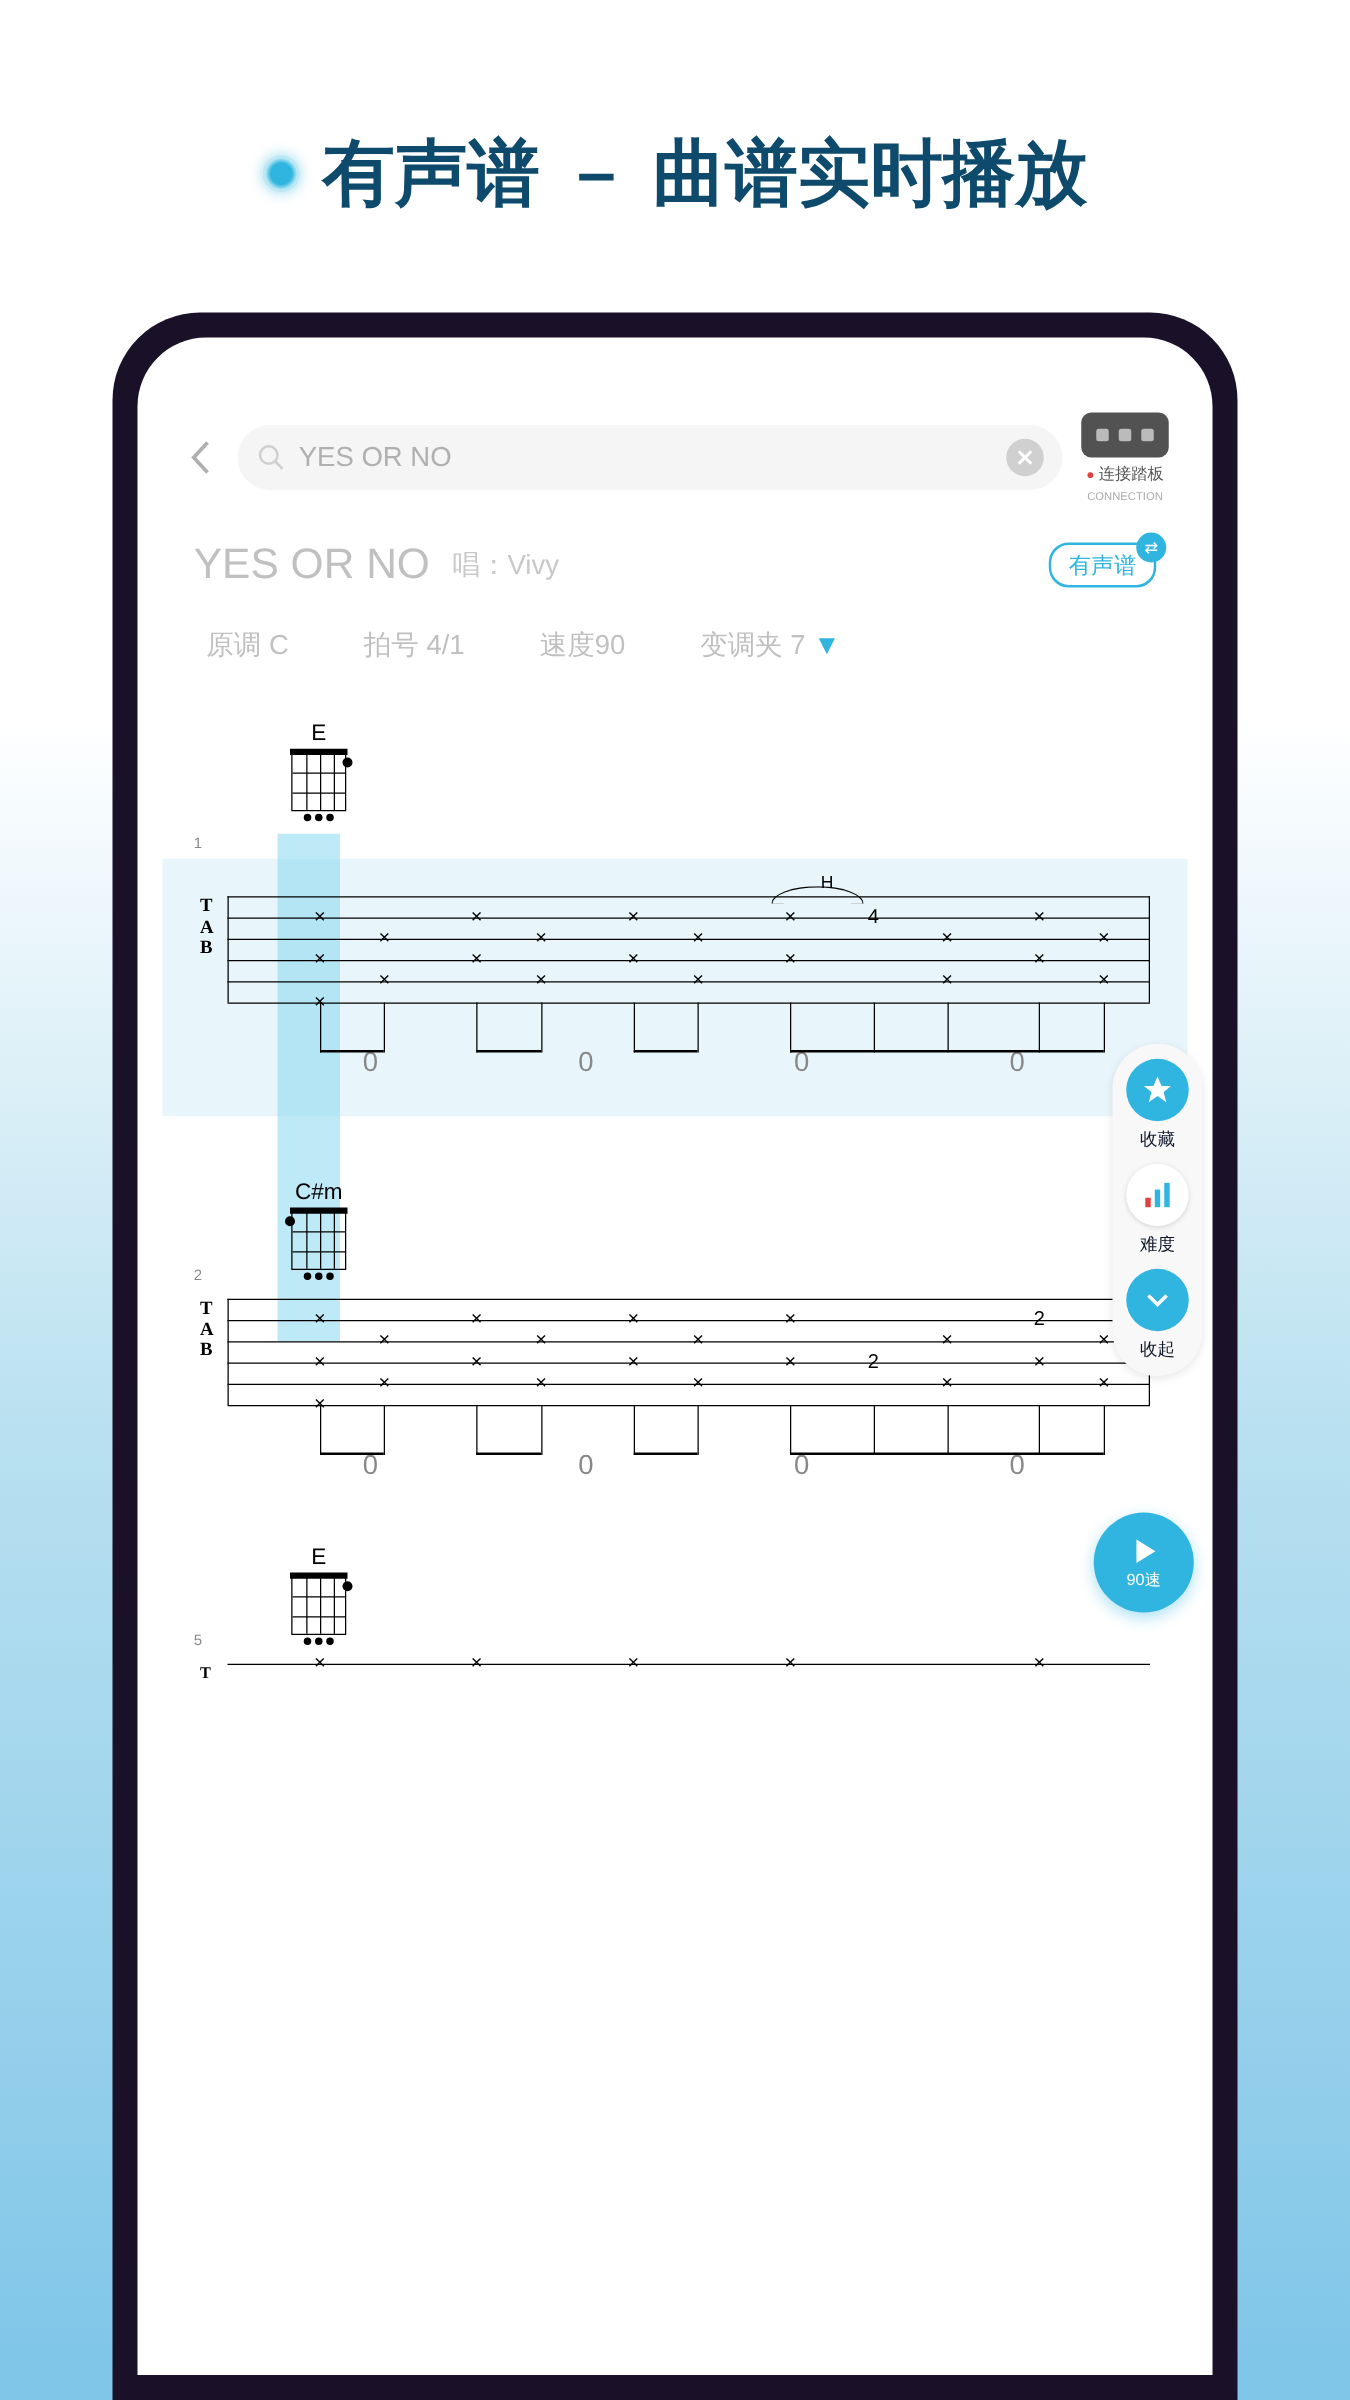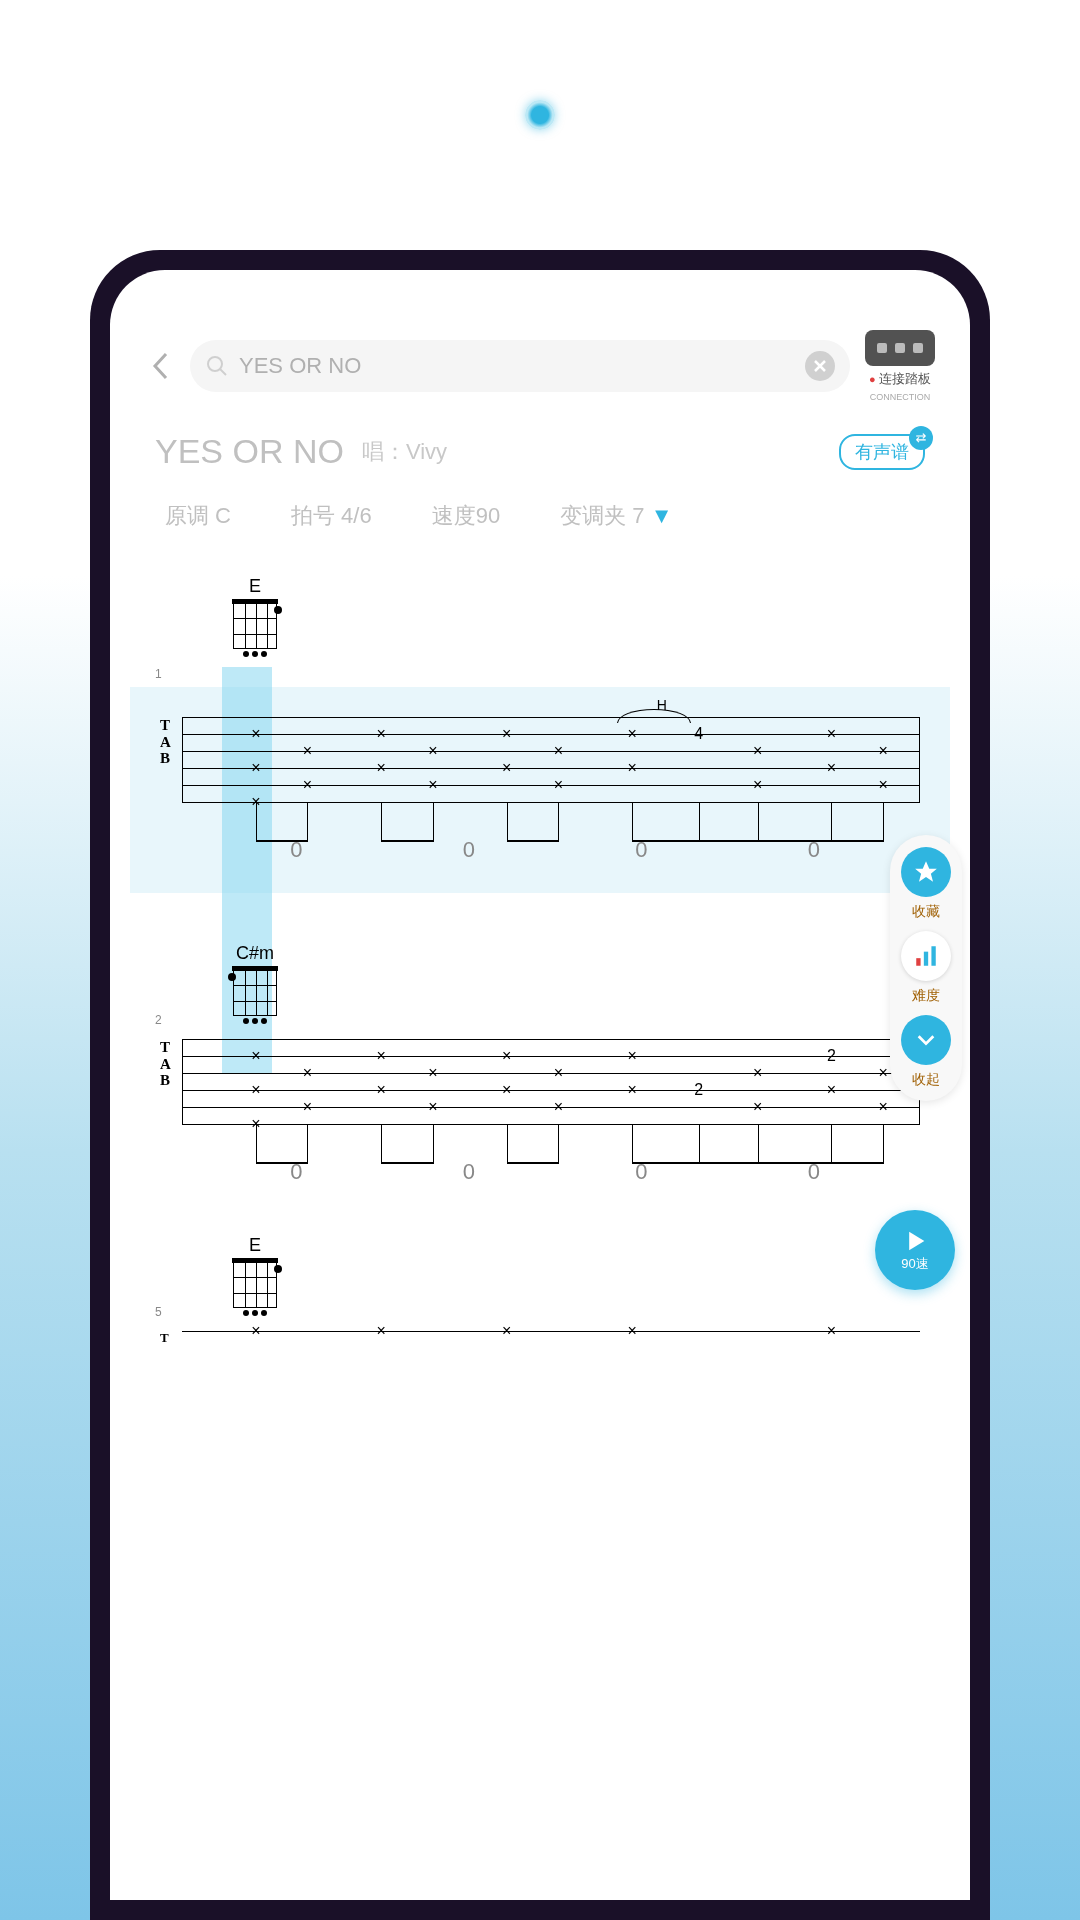--- a/index.html
+++ b/index.html
@@ -301,21 +301,21 @@
 .side-icon {
   width: 50px;
   height: 50px;
   border-radius: 50%;
   display: flex;
   align-items: center;
   justify-content: center;
 }
 .side-icon.blue { background: #2fb5e0; }
 .side-icon.white { background: #fff; box-shadow: 0 1px 4px rgba(0,0,0,0.15); }
-.side-label { font-size: 14px; color: #a16207; }
+.side-label { font-size: 14px; color: #0f172a; }
 .play-btn {
   position: absolute;
   right: 15px;
   top: 940px;
   width: 80px;
   height: 80px;
   border-radius: 50%;
   background: #2fb5e0;
   display: flex;
   flex-direction: column;
@@ -325,20 +325,21 @@
   box-shadow: 0 4px 12px rgba(47,181,224,0.4);
 }
 .play-btn svg { width: 28px; height: 28px; }
 .play-btn-label { font-size: 13px; }
 </style>
 </head>
 <body>
 
 <div class="headline">
   <span class="headline-dot"></span>
+  <span>有声谱 － 曲谱实时播放</span>
 </div>
 
 <div class="phone-frame">
   <div class="phone-screen">
 
     <div class="top-bar">
       <div class="back-arrow">
         <svg viewBox="0 0 18 28">
             <path d="M15 2 L4 14 L15 26" stroke="#b0b0b0" stroke-width="3" fill="none"></path>
           </svg>
@@ -370,21 +371,21 @@
       <span class="song-title">YES OR NO</span>
       <span class="singer"><span>唱：</span><span>Vivy</span></span>
       <div class="audio-badge">
         <span>有声谱</span>
         <span class="audio-badge-icon">⇄</span>
       </div>
     </div>
 
     <div class="meta-row">
       <span>原调 C</span>
-      <span>拍号 4/6</span>
+      <span>拍号 4/1</span>
       <span>速度90</span>
       <span><span>变调夹 7</span> <span class="dropdown">▼</span></span>
     </div>
 
     <div class="tab-block">
       <div class="chord-box">
         <div class="chord-name">E</div>
         <div class="chord-dia">
           <div class="nut"></div>
           <div class="hline" style="top:16px"></div>

